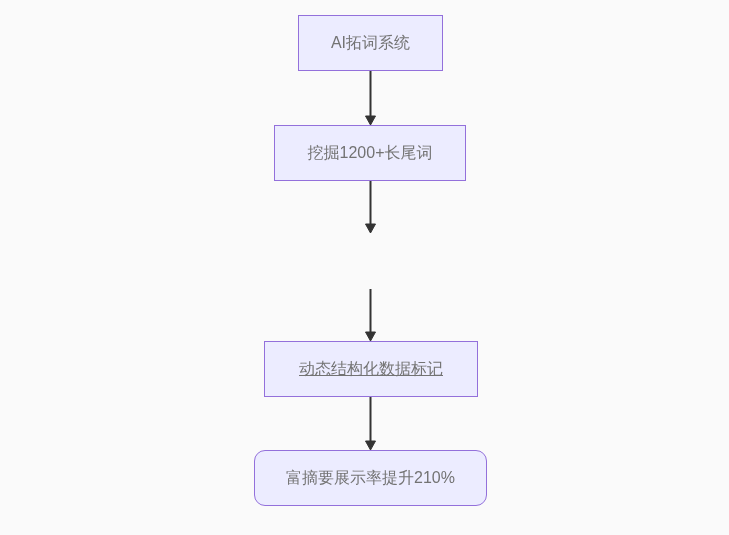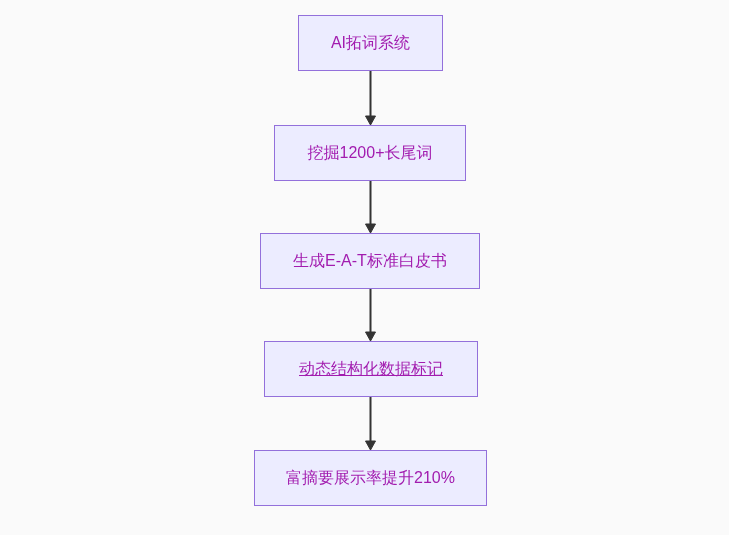--- a/index.html
+++ b/index.html
@@ -14,31 +14,31 @@
     width:729px;height:535px;
   }
   .node{
     position:absolute;
     box-sizing:border-box;
     background:#ECECFF;
     border:1px solid #9370DB;
     display:flex;
     align-items:center;
     justify-content:center;
-    color:#a21caf;
+    color:#737373;
     font-size:16px;
     line-height:1.2;
     text-align:center;
     white-space:nowrap;
   }
   .n1{left:298px;top:15px;width:145px;height:56px;}
   .n2{left:274px;top:125px;width:192px;height:56px;}
   .n3{left:260px;top:233px;width:220px;height:56px;}
   .n4{left:264px;top:341px;width:214px;height:56px;text-decoration:underline;}
-  .n5{left:254px;top:450px;width:233px;height:56px;}
+  .n5{left:254px;top:450px;width:233px;height:56px;border-radius:11px;}
   svg.edges{
     position:absolute;
     left:0;top:0;
     width:729px;height:535px;
     pointer-events:none;
   }
   svg.edges line{stroke:#333333;stroke-width:2;}
   svg.edges polygon{fill:#333333;stroke:#333333;}
 </style>
 </head>
@@ -47,23 +47,20 @@
 <div class="stage">
 
   <div class="node n1">
     <span>AI拓词系统</span>
   </div>
 
   <div class="node n2">
     <span>挖掘1200+长尾词</span>
   </div>
 
-  <div class="node n3">
-    <span>生成E-A-T标准白皮书</span>
-  </div>
 
   <div class="node n4">
     <span>动态结构化数据标记</span>
   </div>
 
   <div class="node n5">
     <span>富摘要展示率提升210%</span>
   </div>
 
   <svg class="edges" viewBox="0 0 729 535">

